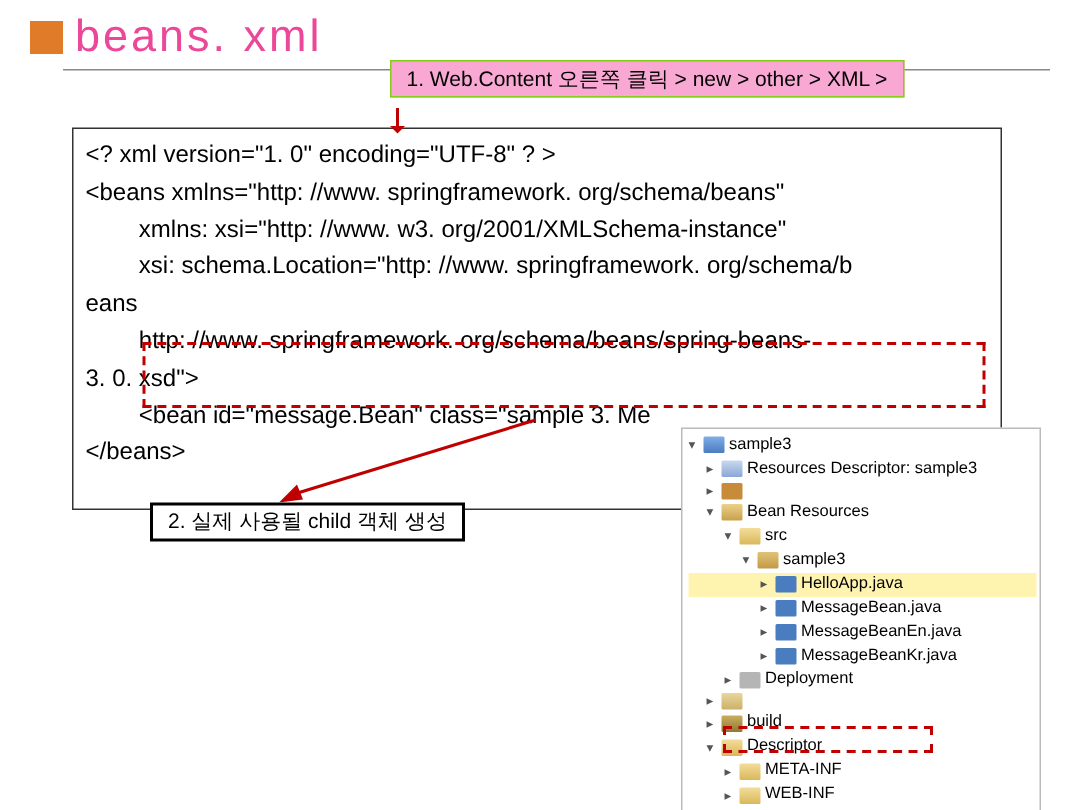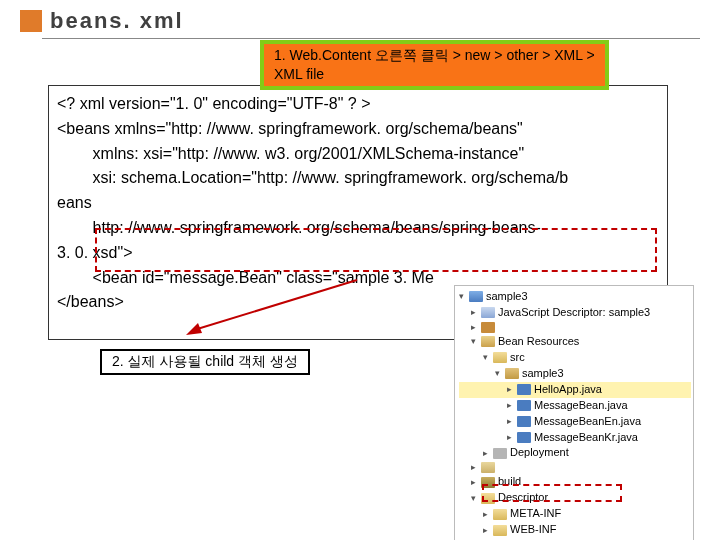--- a/index.html
+++ b/index.html
@@ -17,44 +17,43 @@
     padding: 8px 0 2px 0;
   }
   .accent {
     width: 22px;
     height: 22px;
     background: #e07b2a;
     margin-left: 20px;
     margin-right: 8px;
   }
   .title {
-    font-size: 22px;
-    color: #404040;
+    font-size: 30px;
+    color: #ec4899;
     letter-spacing: 2px;
-    font-weight: bold;
   }
   .hr {
     border-top: 1px solid #888;
     margin: 2px 20px 6px 42px;
   }
   .callout1 {
     position: absolute;
     left: 260px;
     top: 40px;
-    border: 4px solid #84cc16;
-    background: #f97316;
+    border: 1px solid #84cc16;
+    background: #f9a8d4;
     padding: 2px 10px 2px 10px;
     font-size: 14px;
     line-height: 1.35;
     z-index: 5;
   }
   .callout2 {
     position: absolute;
     left: 100px;
-    top: 349px;
+    top: 335px;
     border: 2px solid #000;
     background: #fff;
     padding: 2px 10px;
     font-size: 14px;
     z-index: 5;
     text-align: right;
   }
   .codebox {
     position: absolute;
     left: 48px;
@@ -146,21 +145,20 @@
 <body>
 
 <div class="title-row">
   <div class="accent"></div>
   <div class="title">beans. xml</div>
 </div>
 <div class="hr"></div>
 
 <div class="callout1">
   <div>1. Web.Content 오른쪽 클릭 &gt; new &gt; other &gt; XML &gt;</div>
-  <div>XML file</div>
 </div>
 <div class="arrow1"></div>
 
 <div class="codebox">&lt;? xml version="1. 0" encoding="UTF-8" ? &gt;
 &lt;beans xmlns="http: //www. springframework. org/schema/beans"
         xmlns: xsi="http: //www. w3. org/2001/XMLSchema-instance"
         xsi: schema.Location="http: //www. springframework. org/schema/b
 eans
         http: //www. springframework. org/schema/beans/spring-beans-
 3. 0. xsd"&gt;
@@ -178,21 +176,21 @@
 
 <div class="tree">
   <div class="row">
       <span class="arr">▾</span>
       <span class="ic ic-web"></span>
       <span>sample3</span>
     </div>
   <div class="row ind1">
       <span class="arr">▸</span>
       <span class="ic ic-dd"></span>
-      <span>JavaScript Descriptor: sample3</span>
+      <span>Resources Descriptor: sample3</span>
     </div>
   <div class="row ind1">
       <span class="arr">▸</span>
       <span class="ic ic-jax"></span>
     </div>
   <div class="row ind1">
       <span class="arr">▾</span>
       <span class="ic ic-res"></span>
       <span>Bean Resources</span>
     </div>

